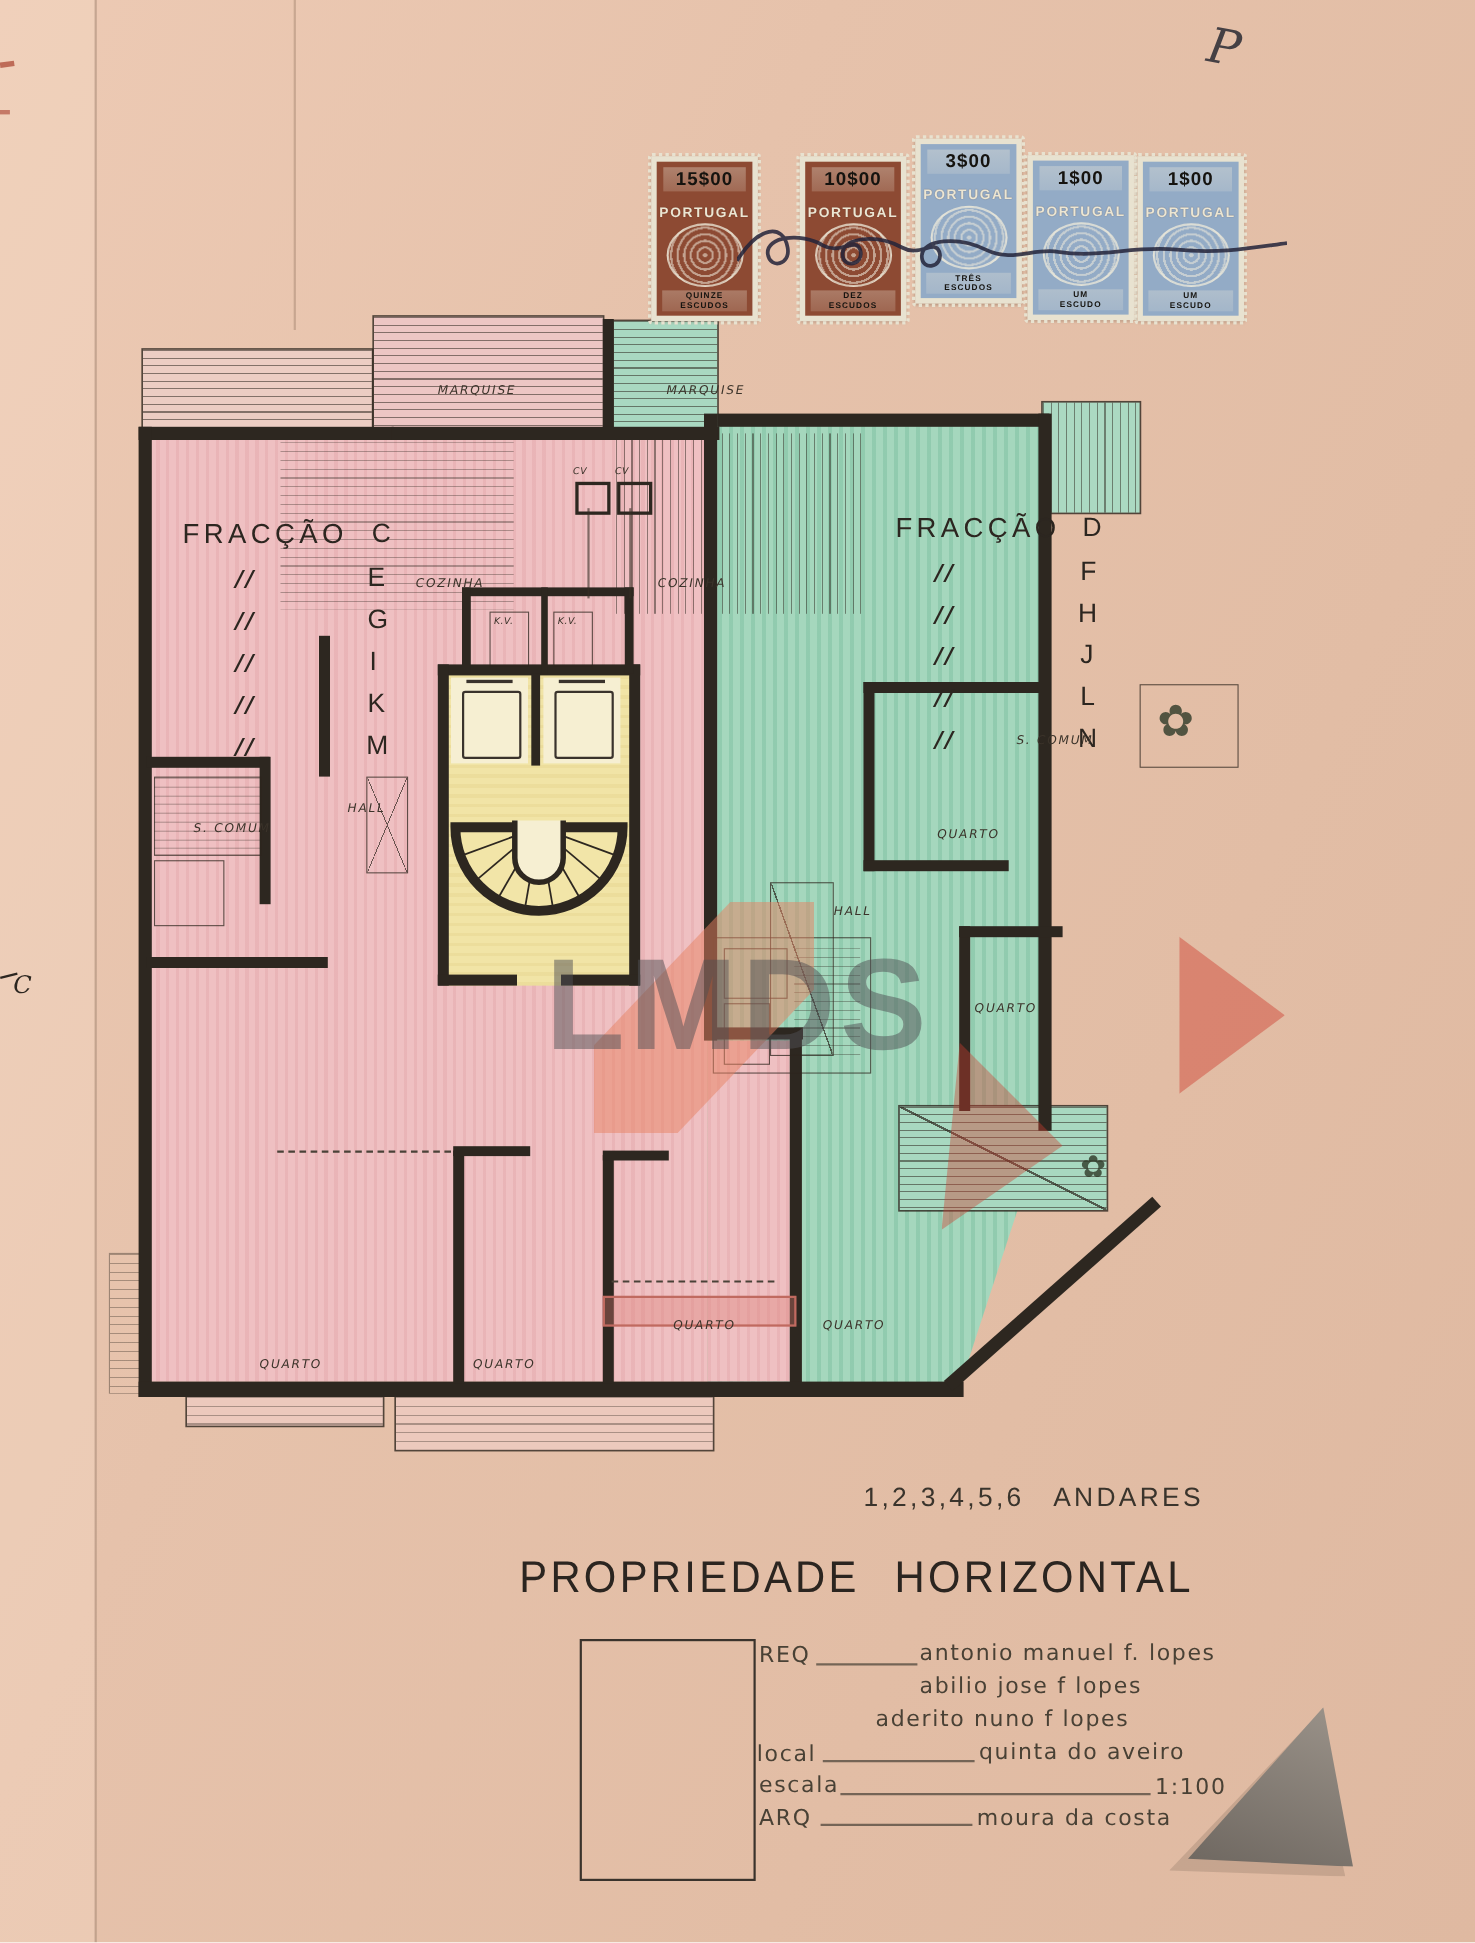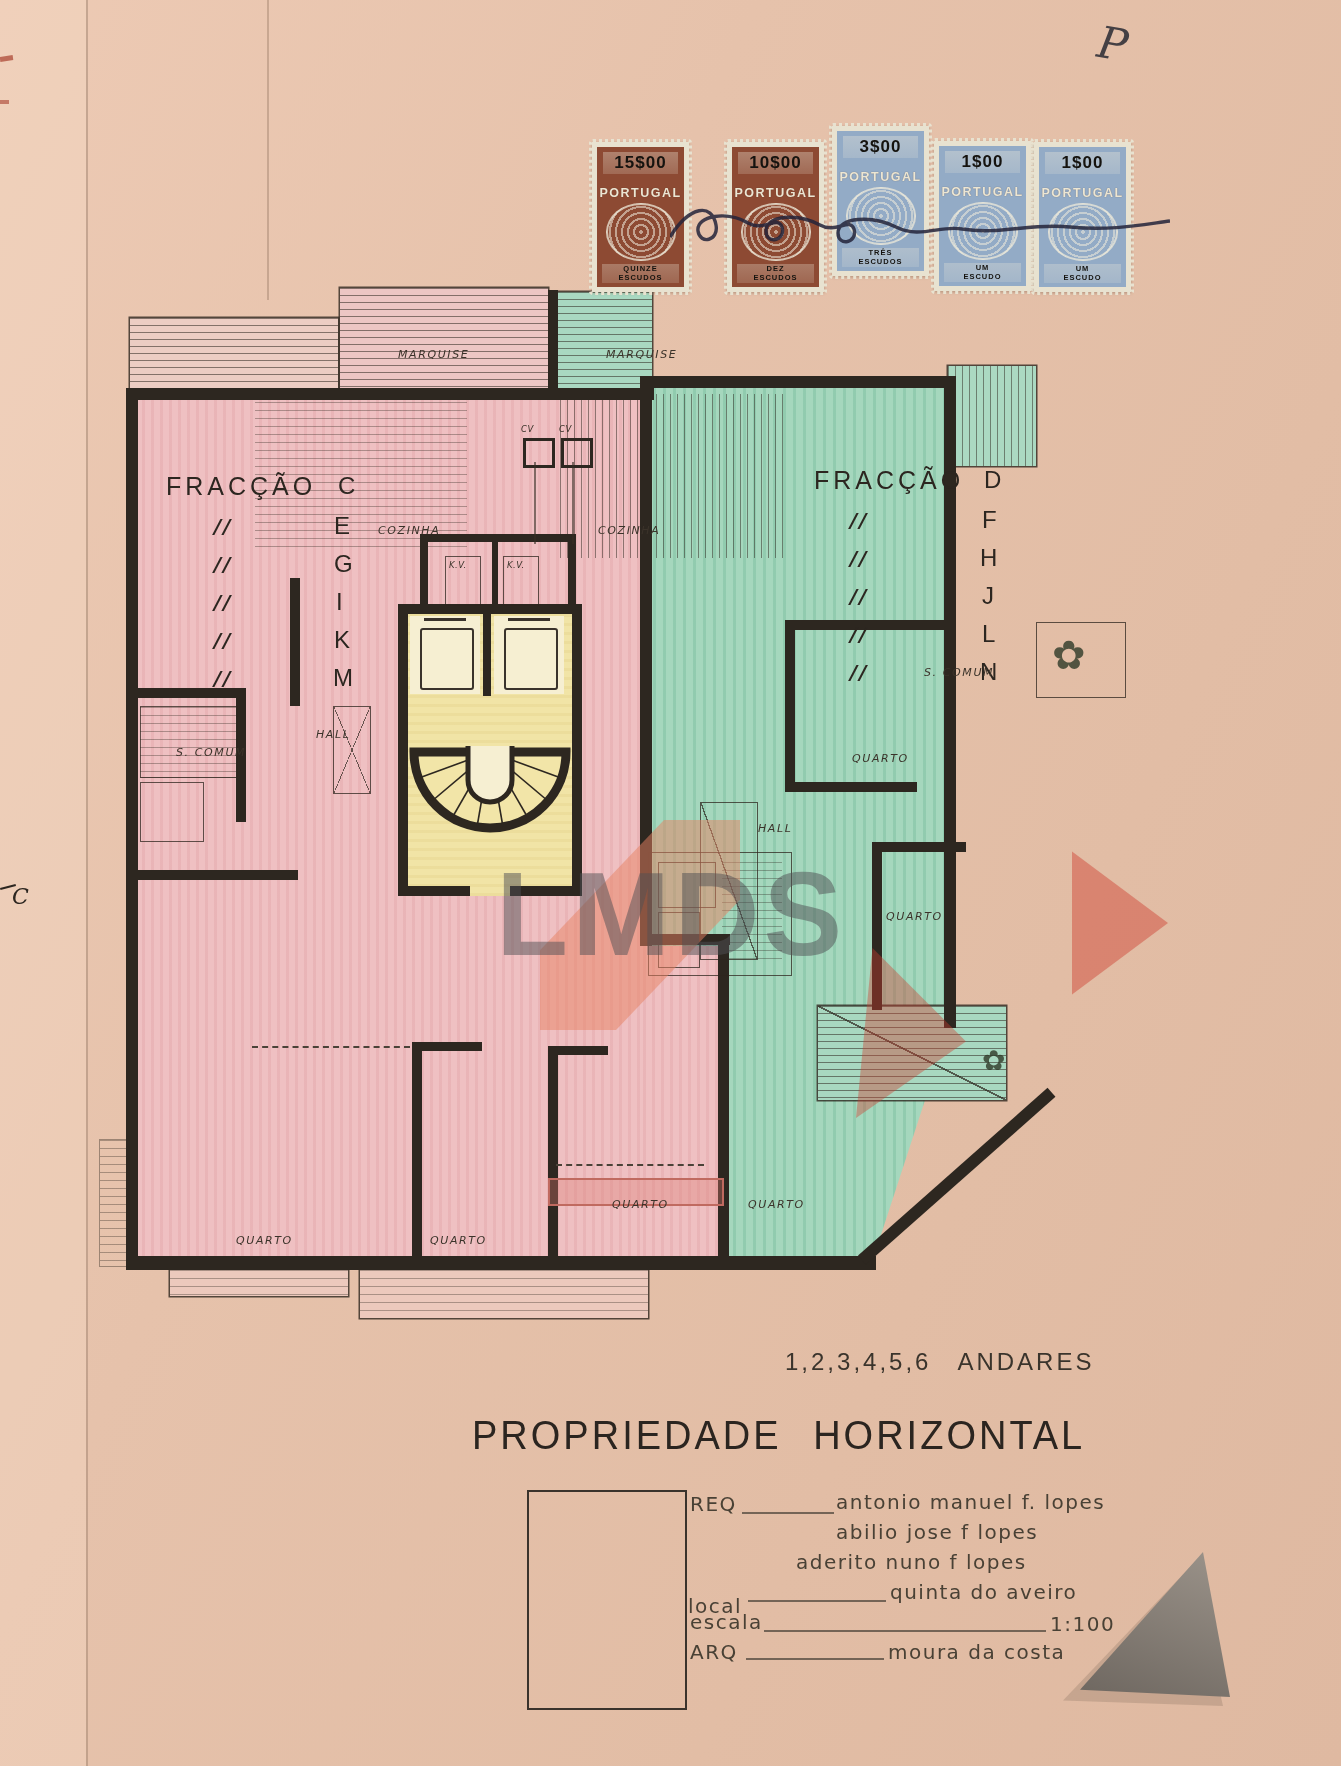--- a/index.html
+++ b/index.html
@@ -260,21 +260,21 @@
   <div class="abs" style="left:472px;top:1414px;font-size:38px;letter-spacing:3px;word-spacing:18px;color:#2b2520;white-space:nowrap;transform:scaleY(1.06);">PROPRIEDADE HORIZONTAL</div>
 
   <div class="abs" style="left:527px;top:1490px;width:156px;height:216px;border:2.5px solid #3a332c;"></div>
 
   <div class="ffield" style="left:690px;top:1492px;">REQ</div>
   <div class="fline" style="left:742px;top:1512px;width:92px;"></div>
   <div class="ffield" style="left:836px;top:1490px;">antonio manuel f. lopes</div>
   <div class="ffield" style="left:836px;top:1520px;">abilio jose f lopes</div>
   <div class="ffield" style="left:796px;top:1550px;">aderito nuno f lopes</div>
 
-  <div class="ffield" style="left:688px;top:1582px;margin-top:12px;">local</div>
+  <div class="ffield" style="left:688px;top:1582px;">local</div>
   <div class="fline" style="left:748px;top:1600px;width:138px;"></div>
   <div class="ffield" style="left:890px;top:1580px;">quinta do aveiro</div>
 
   <div class="ffield" style="left:690px;top:1610px;">escala</div>
   <div class="fline" style="left:764px;top:1630px;width:282px;"></div>
   <div class="ffield" style="left:1050px;top:1612px;">1:100</div>
 
   <div class="ffield" style="left:690px;top:1640px;">ARQ</div>
   <div class="fline" style="left:746px;top:1658px;width:138px;"></div>
   <div class="ffield" style="left:888px;top:1640px;">moura da costa</div>

